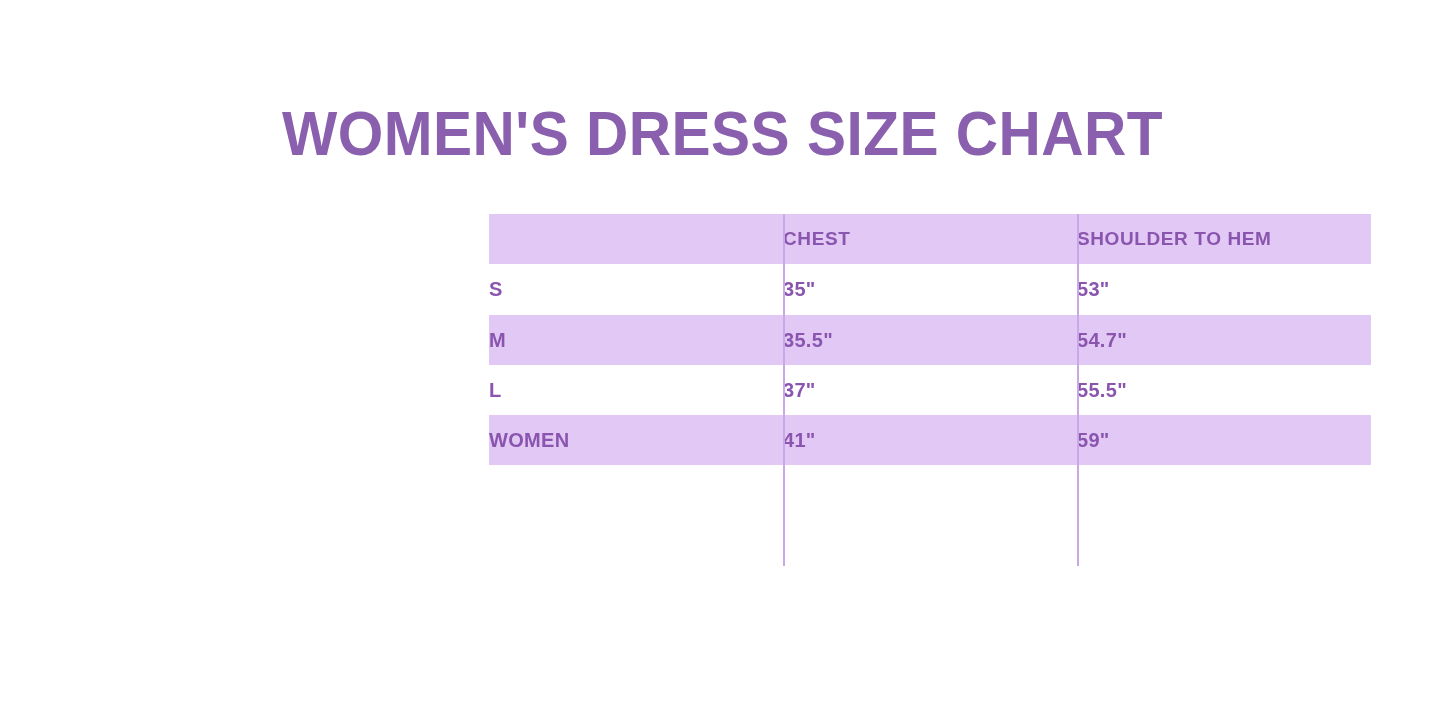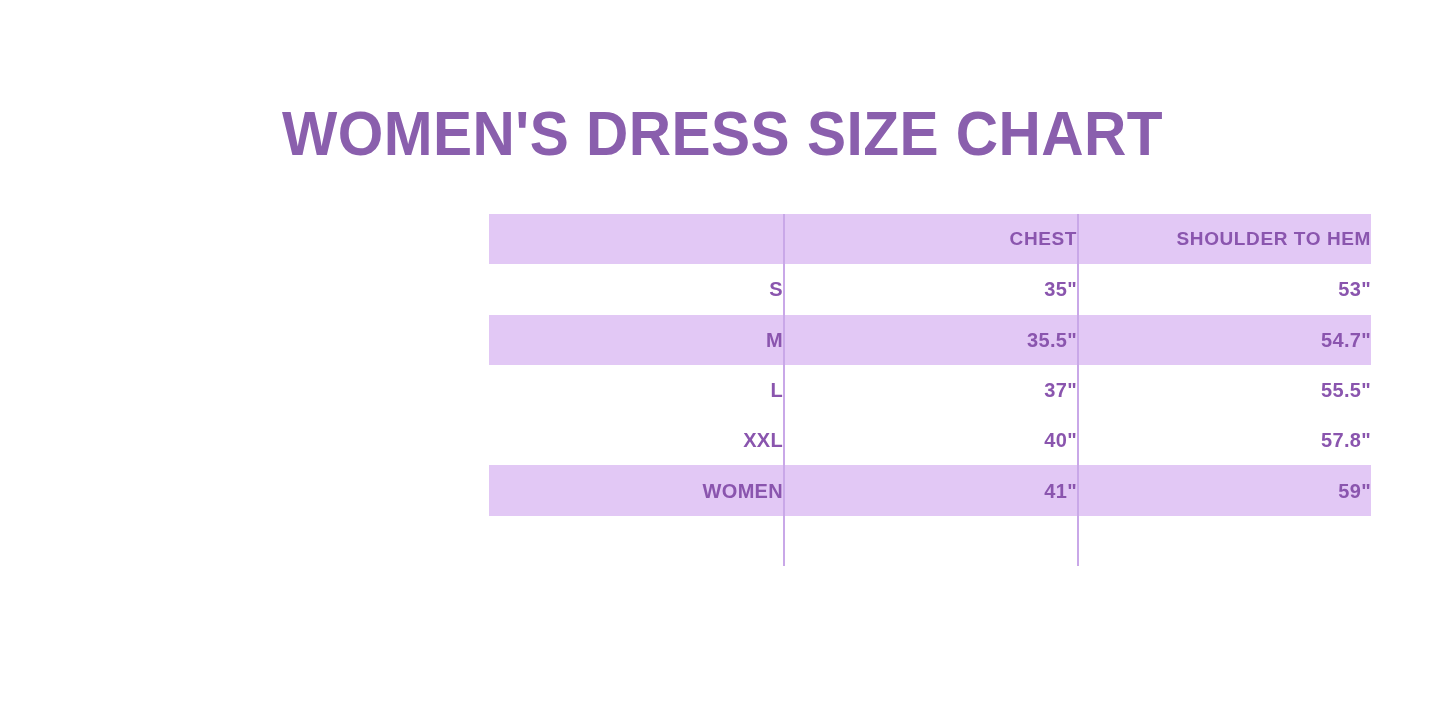--- a/index.html
+++ b/index.html
@@ -54,21 +54,21 @@
   }
 
   .size-table tr {
     height: 50.3px;
   }
 
   .size-table td,
   .size-table th {
     padding: 0;
     margin: 0;
-    text-align: right;
+    text-align: left;
     vertical-align: middle;
     color: #8a55ae;
     font-family: "Liberation Sans Narrow", "Liberation Sans", sans-serif;
     font-weight: bold;
     font-size: 20px;
     letter-spacing: 0.3px;
     line-height: 50px;
     white-space: nowrap;
     border: 0;
   }
@@ -129,25 +129,20 @@
       <tr class="row-shaded">
         <td>M</td>
         <td>35.5"</td>
         <td>54.7"</td>
       </tr>
       <tr class="row-plain">
         <td>L</td>
         <td>37"</td>
         <td>55.5"</td>
       </tr>
-      <tr class="row-plain">
-        <td>XXL</td>
-        <td>40"</td>
-        <td>57.8"</td>
-      </tr>
       <tr class="row-shaded">
         <td>WOMEN</td>
         <td>41"</td>
         <td>59"</td>
       </tr>
     </tbody>
   </table>
 
   <div class="divider divider-1"></div>
   <div class="divider divider-2"></div>

